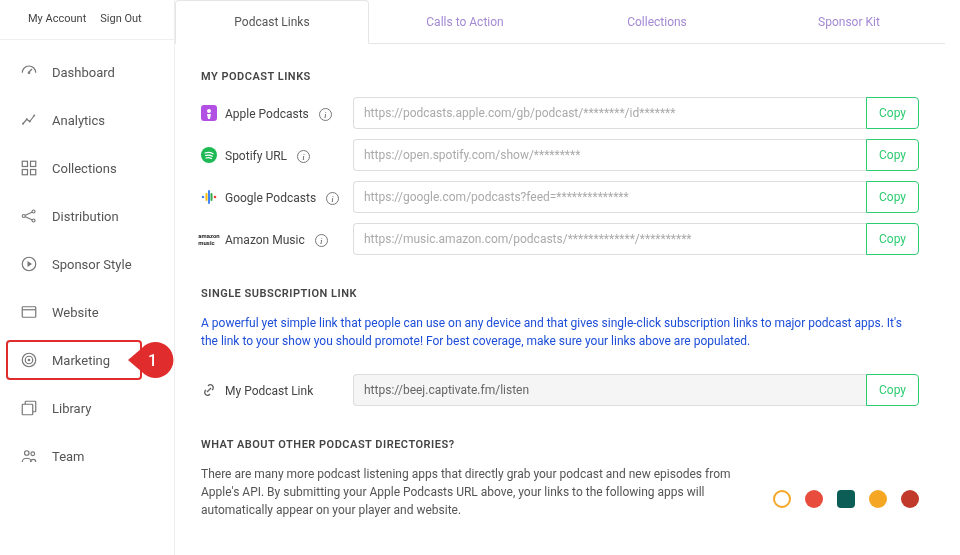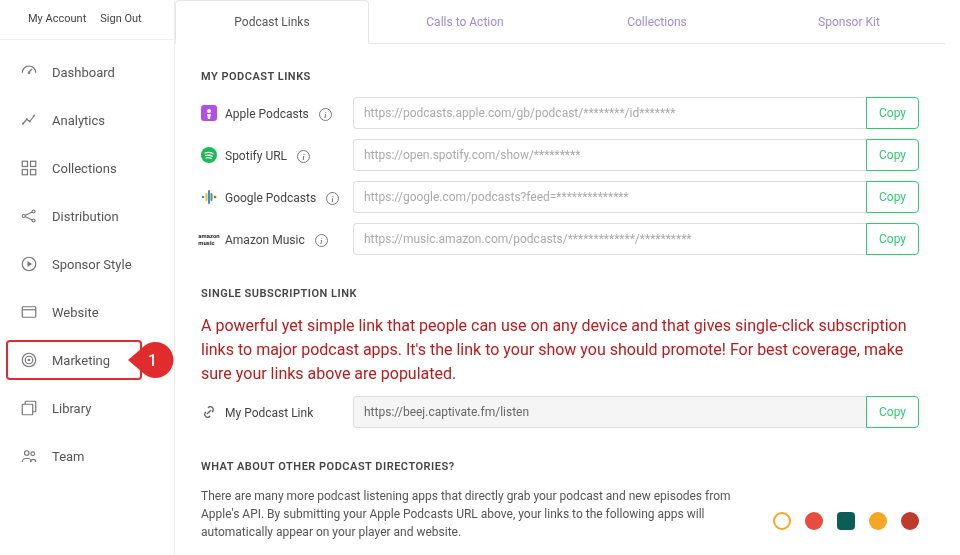--- a/index.html
+++ b/index.html
@@ -26,21 +26,21 @@
 .link-row{display:flex;align-items:center;margin-bottom:10px;}
 .service{display:flex;align-items:flex-end;gap:8px;width:152px;font-size:12px;color:#444;}
 .service .svc-icon{width:16px;height:16px;display:flex;align-items:center;justify-content:center;}
 .info-icon{width:13px;height:13px;border:1px solid #777;border-radius:50%;display:inline-flex;align-items:center;justify-content:center;font-size:9px;font-style:italic;font-family:Georgia,serif;color:#555;margin-left:2px;flex:0 0 13px;}
 .input-wrap{flex:1;display:flex;}
 .url-input{flex:1;border:1px solid #ddd;border-right:none;border-radius:4px 0 0 4px;padding:8px 10px;font-size:12px;color:#15803d;background:#fff;}
 .url-input::placeholder{color:#aaa;}
 .url-input[readonly]{background:#f5f5f5;color:#666;}
 .copy-btn{border:1px solid #2ecc71;background:#fff;color:#2ecc71;padding:8px 12px;border-radius:0 4px 4px 0;font-size:12px;cursor:pointer;}
 .gap{height:22px;}
-.body-text{font-size:16px;color:#b91c1c;line-height:1.5;margin-bottom:10px;}
+.body-text{font-size:12px;color:#1d4ed8;line-height:1.5;margin-bottom:24px;}
 .dir-row{display:flex;gap:32px;}
 .dir-text{flex:1;font-size:12px;color:#555;line-height:1.5;}
 .dir-icons{display:flex;gap:14px;align-items:center;padding-top:14px;}
 .dir-icons span{width:18px;height:18px;border-radius:50%;display:inline-block;}
 </style>
 </head>
 <body>
 
 <div class="app">
   <div class="sidebar">

